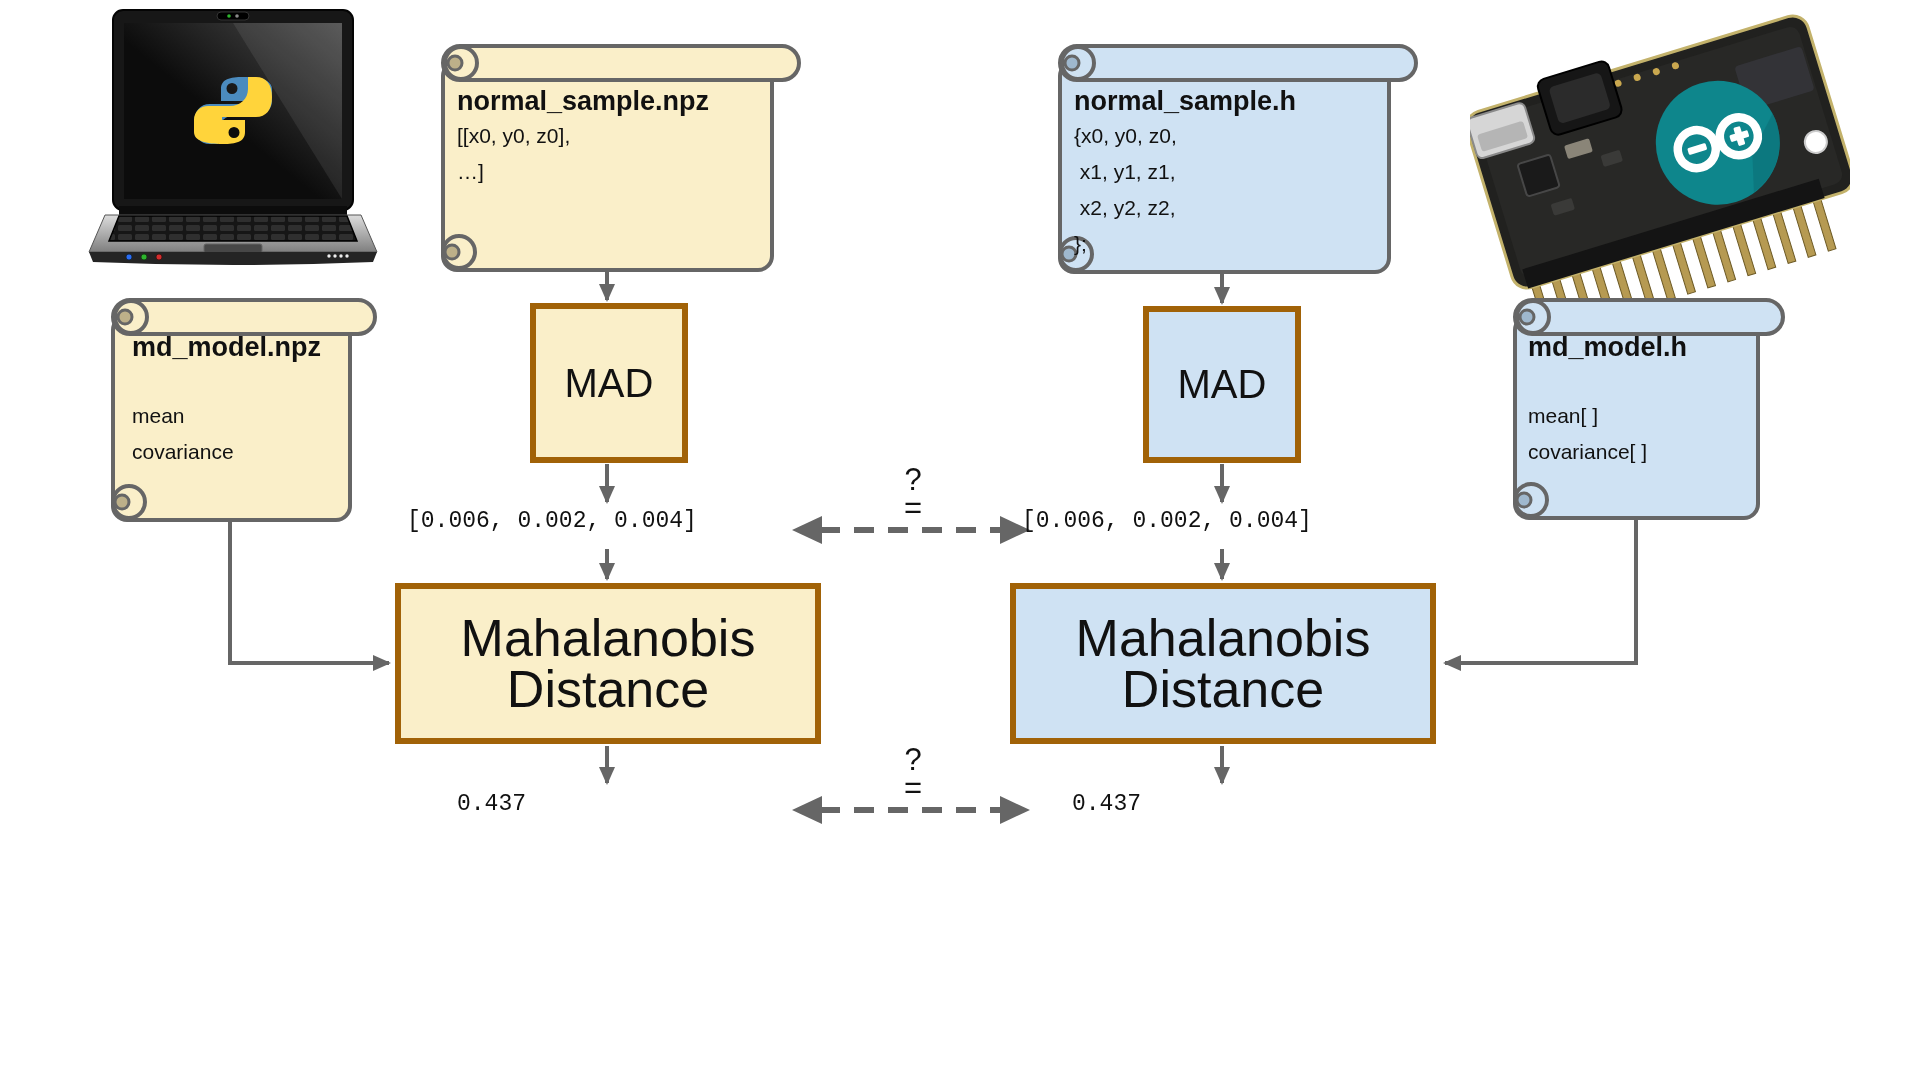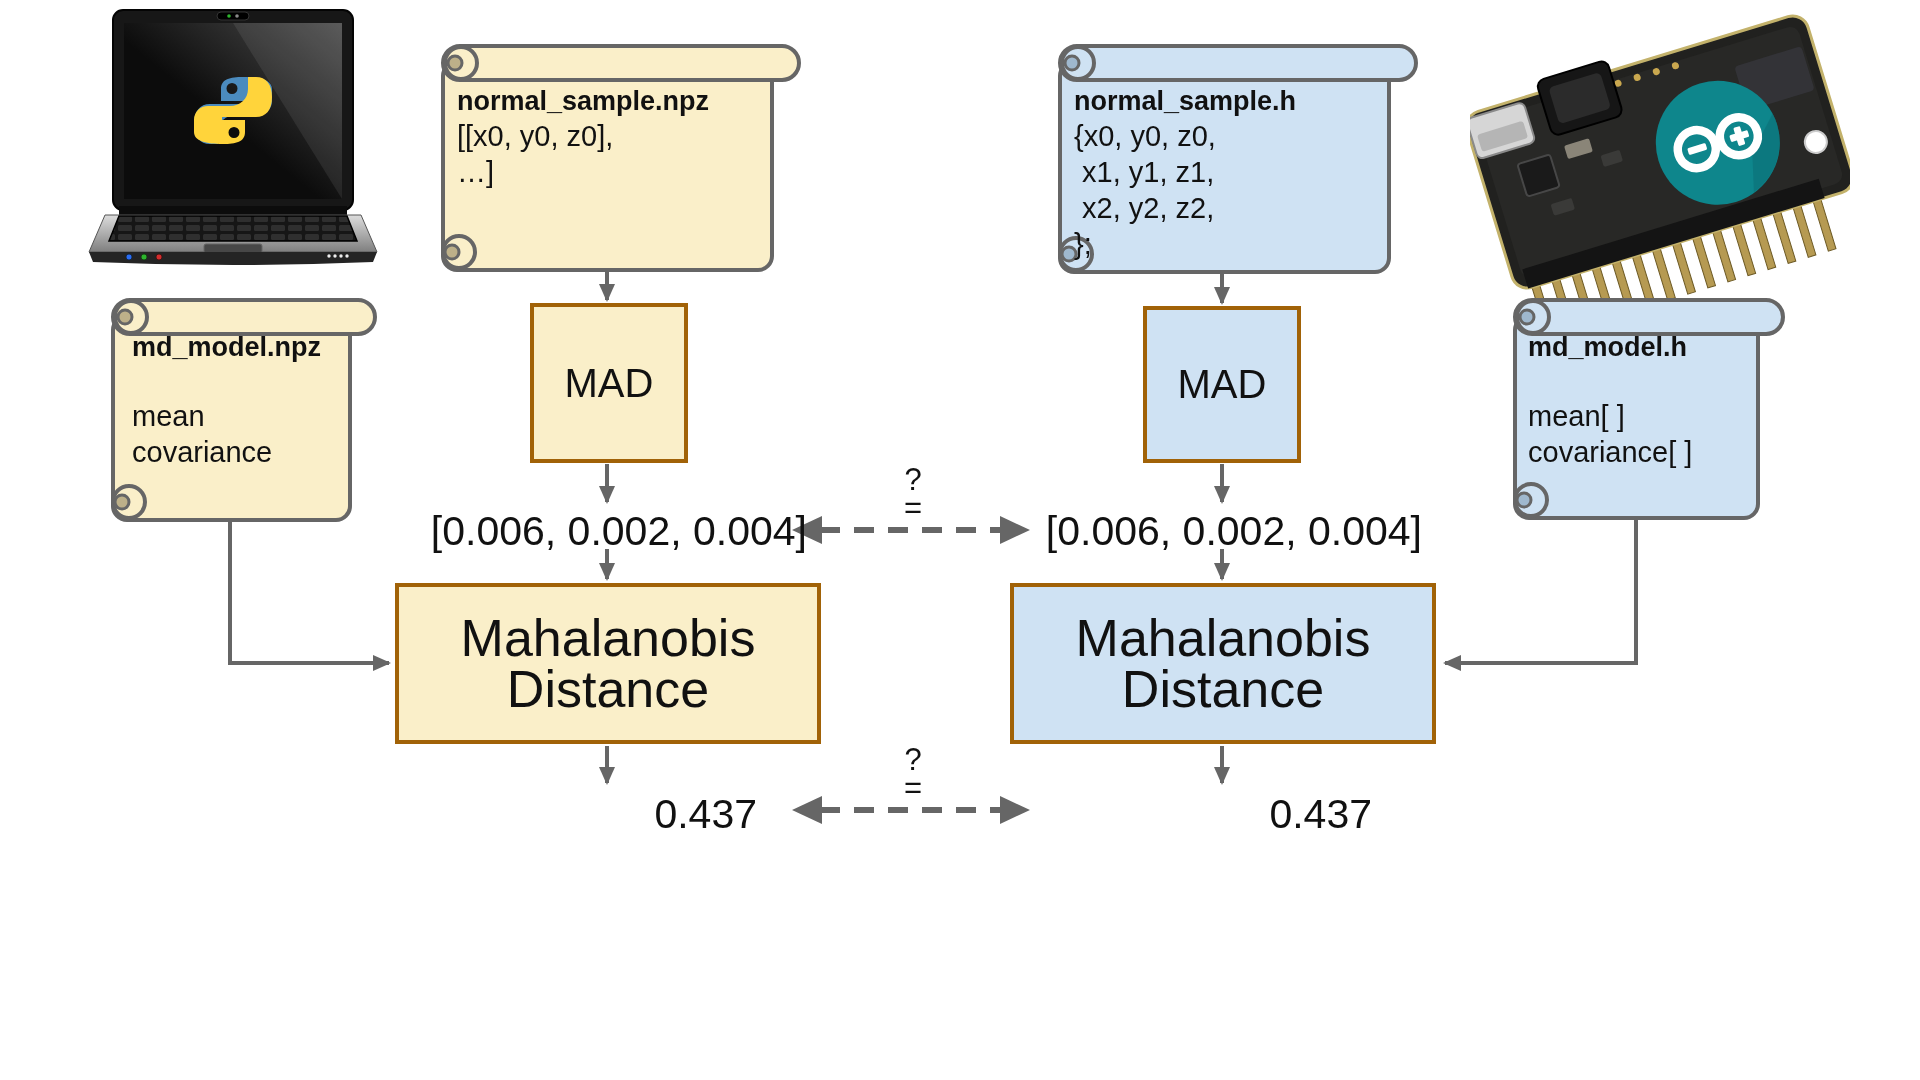--- a/index.html
+++ b/index.html
@@ -6,31 +6,31 @@
   #canvas{position:relative;width:1920px;height:1080px;background:#ffffff;overflow:hidden;
           font-family:"Liberation Sans","DejaVu Sans",sans-serif;color:#111;border-radius:23px;}
   
   #connectors{position:absolute;left:0;top:0;width:1920px;height:1080px;z-index:1;}
   .conn{stroke:#666666;stroke-width:4;fill:none;}
   .dash{stroke:#666666;stroke-width:6;fill:none;stroke-dasharray:20 14;}
   
   .scroll-svg{position:absolute;z-index:2;}
   .scroll-text{position:absolute;z-index:3;}
   .scroll-title{font-weight:bold;font-size:27px;line-height:34px;white-space:pre;}
-  .scroll-line{font-size:29px;line-height:36px;white-space:pre;}
+  .scroll-line{font-size:21px;line-height:36px;white-space:pre;}
   .blank-gap{margin-top:34px;}
   
-  .proc-box{position:absolute;z-index:2;border:4px solid #a16207;box-sizing:border-box;
+  .proc-box{position:absolute;z-index:2;border:6px solid #a16207;box-sizing:border-box;
             display:flex;align-items:center;justify-content:center;text-align:center;}
   .fill-yellow{background:#FAEFC9;}
   .fill-blue{background:#CFE2F3;}
   .mad-label{font-size:40px;}
   .dist-label{font-size:52px;line-height:51px;width:330px;}
   
-  .value-text{position:absolute;z-index:2;font-size:41px;text-align:right;}
+  .value-text{position:absolute;z-index:2;font-size:23px;text-align:left;font-family:Liberation Mono, monospace;}
   
   .cmp-label{position:absolute;z-index:2;width:90px;text-align:center;font-size:31px;line-height:28px;}
   .cmp-label div{margin:0;}
   
   .pic{position:absolute;z-index:2;}
 </style>
 </head>
 <body>
 
 <div id="canvas">

